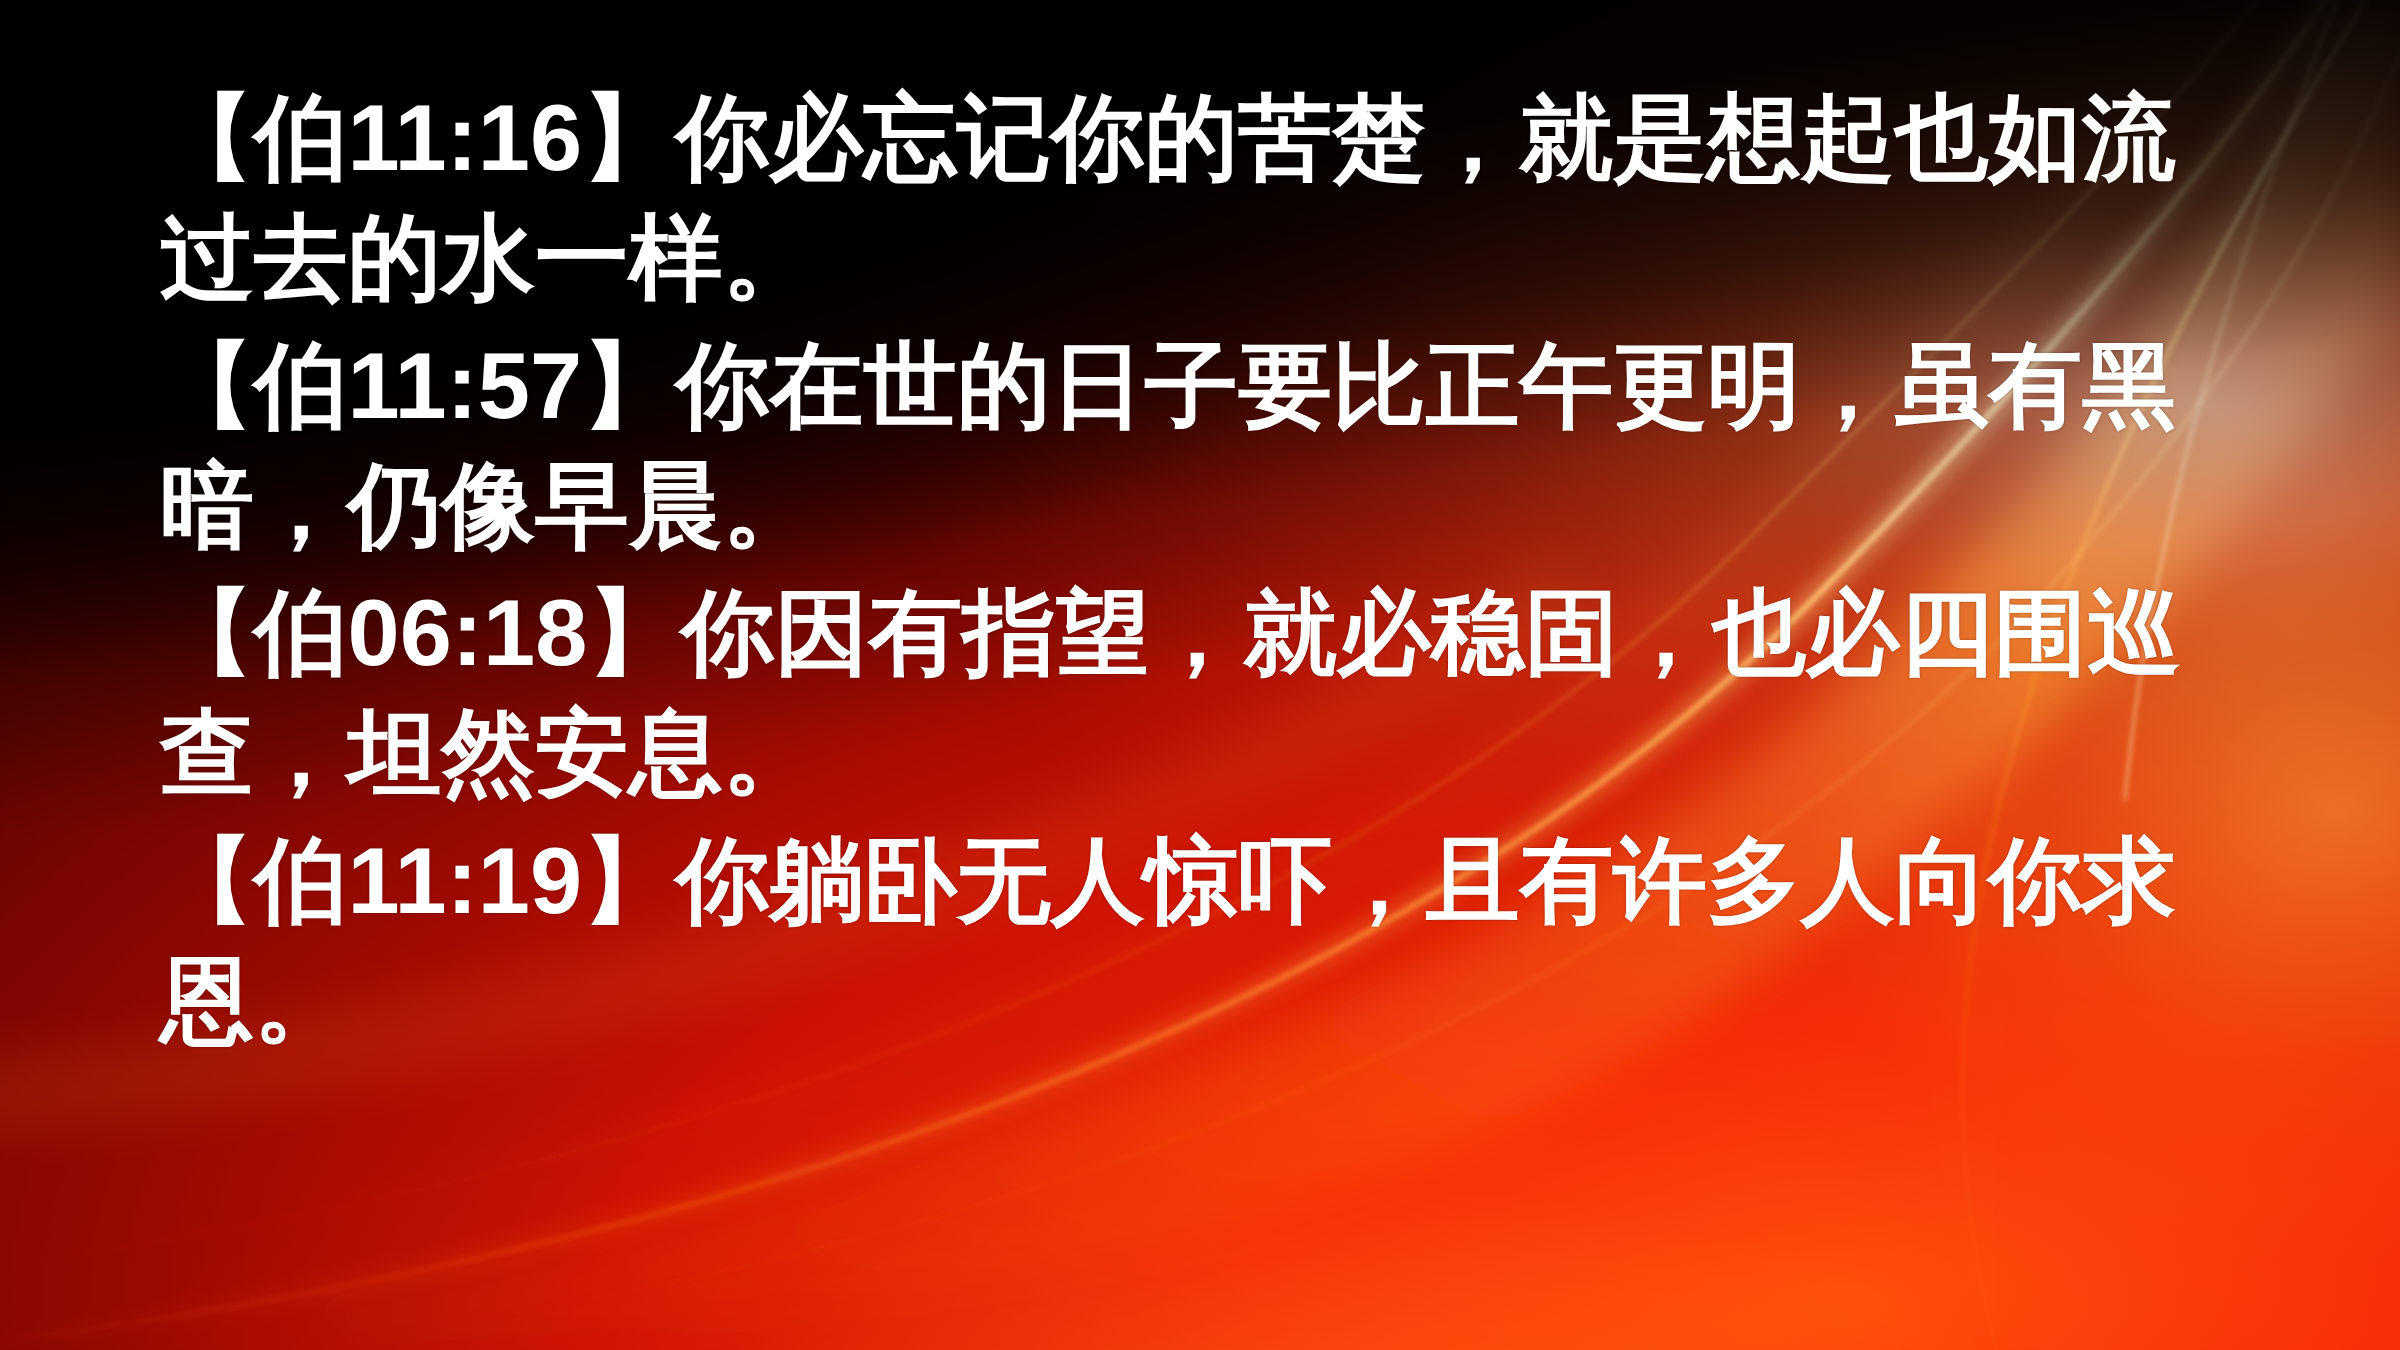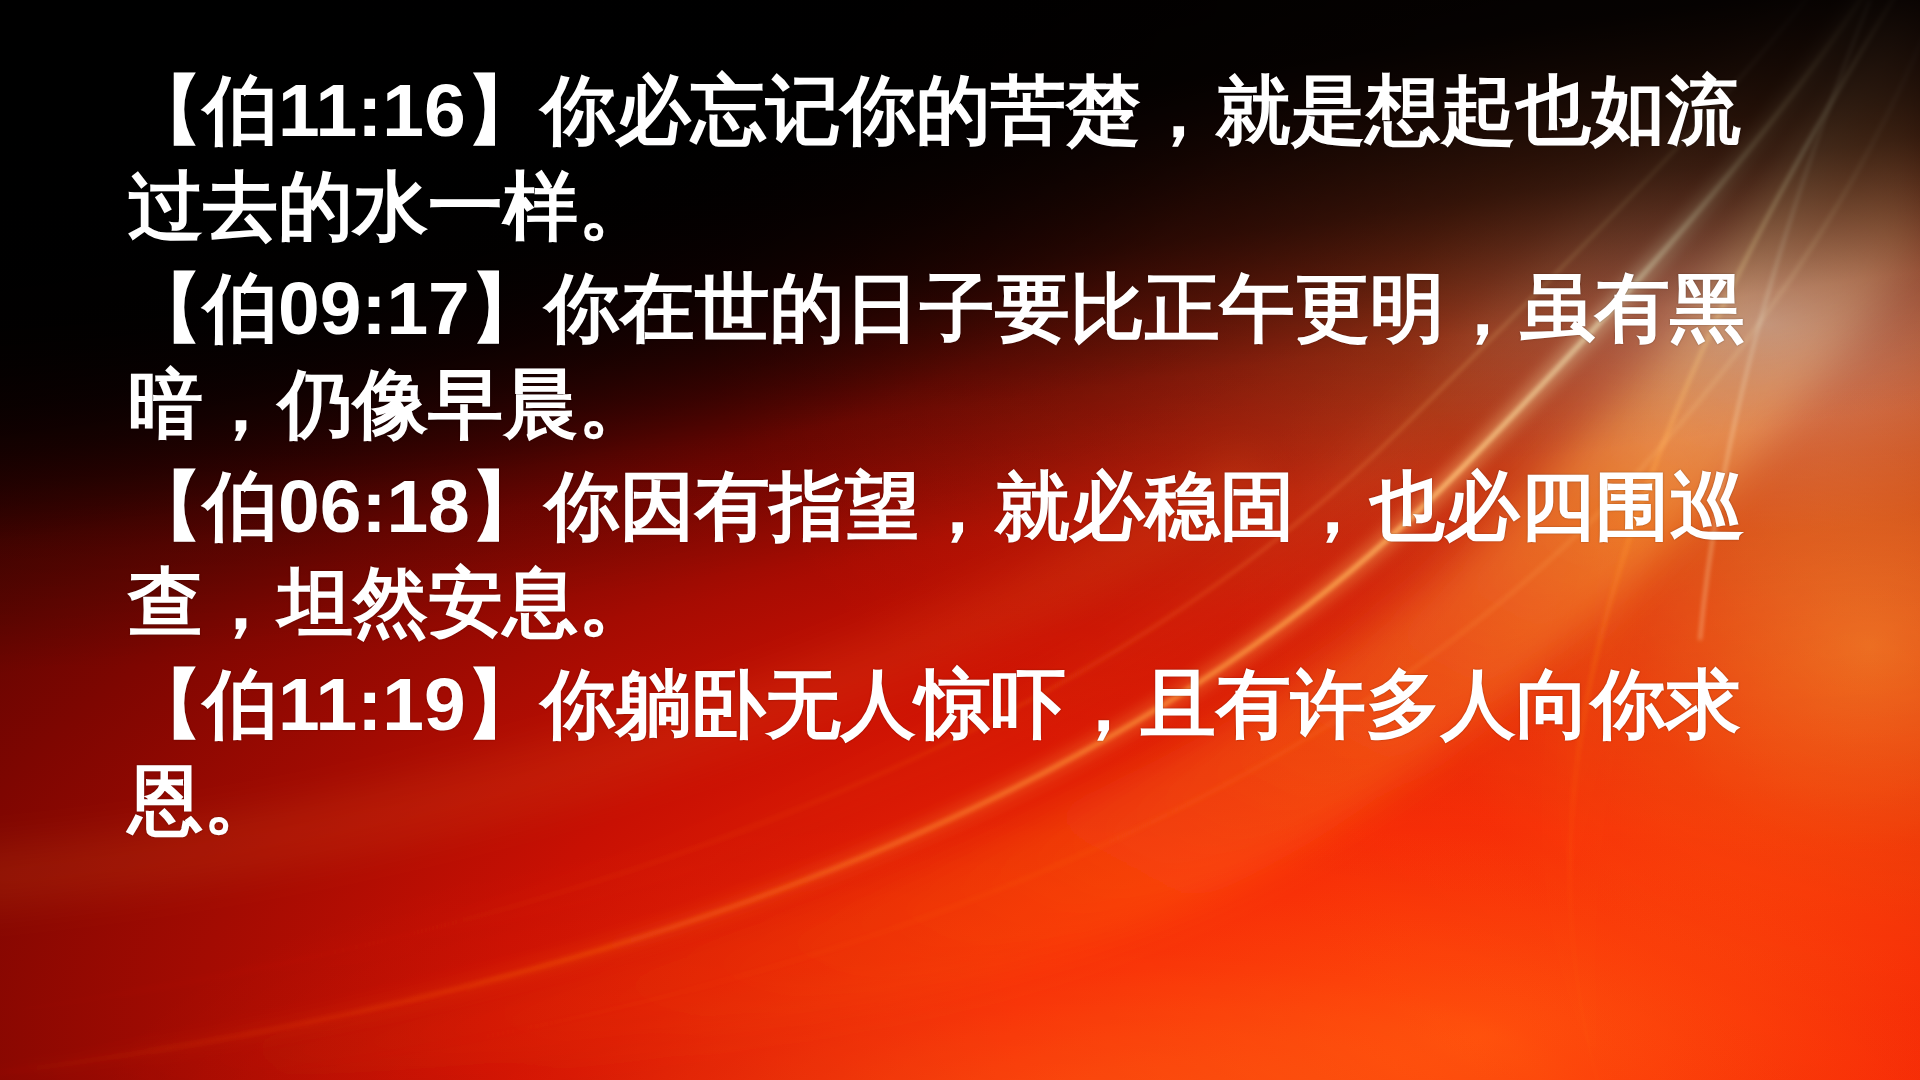--- a/index.html
+++ b/index.html
@@ -151,18 +151,18 @@
 
       <rect x="0" y="0" width="1920" height="1080" fill="url(#gHot)"></rect>
     </svg>
   </div>
 
   <div class="bg-layer bg-blackwedge"></div>
   <div class="bg-layer bg-blackwedge2"></div>
 
   <div id="verse-block">
     <p class="verse-line">【伯11:16】你必忘记你的苦楚，就是想起也如流过去的水一样。</p>
-    <p class="verse-line">【伯09:17】你在世的日子要比正午更明，虽有黑暗，仍像早晨。</p>
+    <p class="verse-line">【伯11:57】你在世的日子要比正午更明，虽有黑暗，仍像早晨。</p>
     <p class="verse-line">【伯06:18】你因有指望，就必稳固，也必四围巡查，坦然安息。</p>
     <p class="verse-line">【伯11:19】你躺卧无人惊吓，且有许多人向你求恩。</p>
   </div>
 
 </div>
 
 </body></html>

